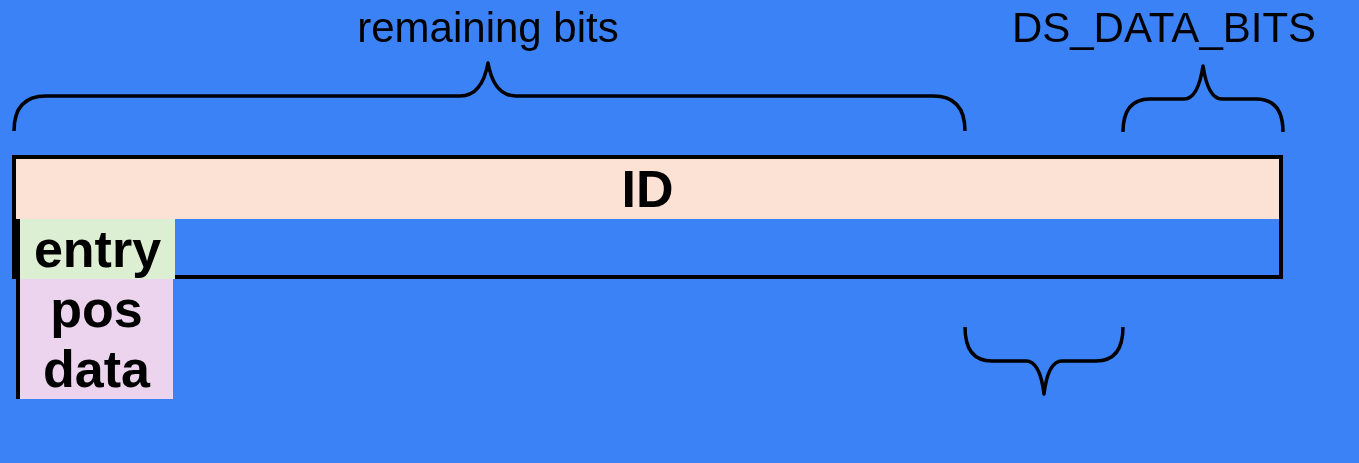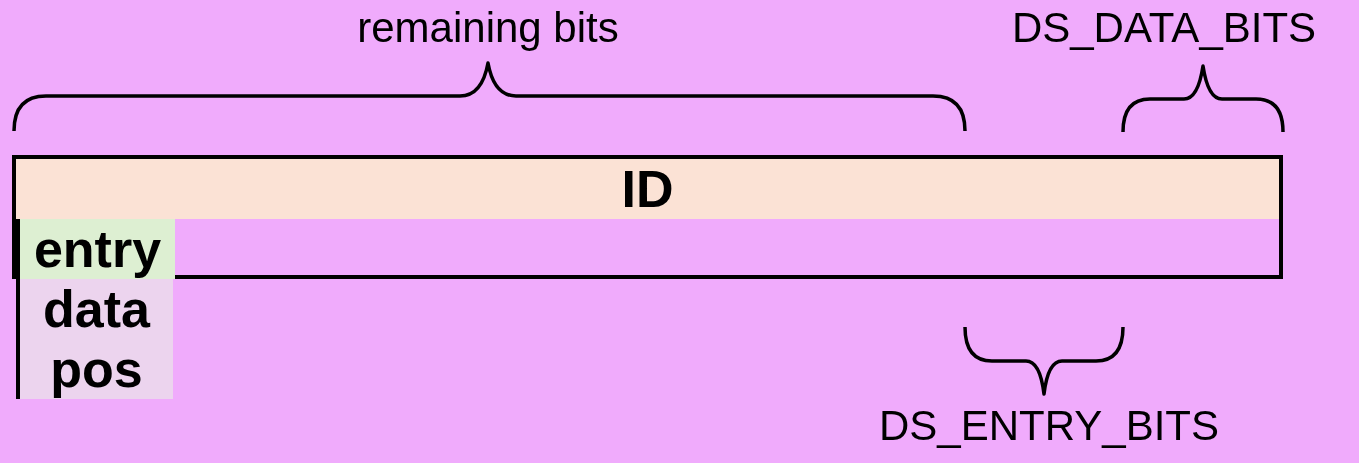--- a/index.html
+++ b/index.html
@@ -5,21 +5,21 @@
   html, body {
     margin: 0;
     padding: 0;
     background: #ffffff;
     font-family: "Liberation Sans", sans-serif;
   }
   .canvas {
     position: relative;
     width: 1359px;
     height: 463px;
-    background: #f0abfc;
+    background: #3b82f6;
     overflow: hidden;
   }
   .annot-label {
     position: absolute;
     font-size: 42px;
     font-weight: 400;
     color: #000000;
     white-space: nowrap;
     line-height: 52px;
     transform: translateX(-50%);
@@ -87,21 +87,20 @@
 
     <div class="seg seg-id" style="background-color: rgb(251, 226, 213);">
       <span>ID</span>
     </div>
 
     <div class="seg seg-entry" style="background-color: rgb(221, 239, 210);">
       <span>entry</span>
     </div>
 
     <div class="seg seg-data" style="background-color: rgb(236, 212, 238);">
+      <span>pos</span>
       <span>data</span>
-      <span>pos</span>
     </div>
 
   </div>
 
-  <div class="annot-label lbl-dsentry">DS_ENTRY_BITS</div>
 
 </div>
 
 </body></html>

